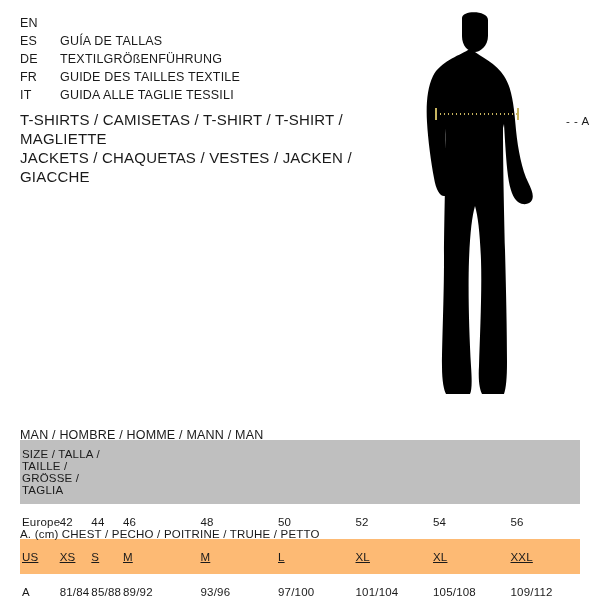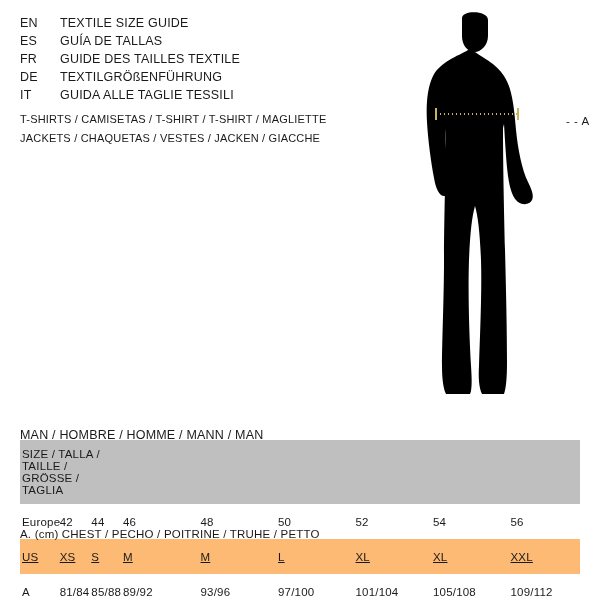--- a/index.html
+++ b/index.html
@@ -45,21 +45,21 @@
     color: #1a1a1a;
   }
 
   .category-block {
     position: absolute;
     left: 20px;
     top: 110px;
     width: 400px;
   }
   .category-line {
-    font-size: 11px;
+    font-size: 15px;
     line-height: 19px;
     letter-spacing: 0.2px;
     color: #1a1a1a;
   }
 
   
   .figure-wrap {
     position: absolute;
     left: 400px;
     top: 10px;
@@ -128,33 +128,32 @@
   }
 </style>
 </head>
 <body>
 
 <div class="page">
 
   <div class="lang-block">
     <div class="lang-row">
       <span class="lang-code">EN</span>
-      <span class="lang-text">TEXTILE SIZE GUIDE</span>
     </div>
     <div class="lang-row">
       <span class="lang-code">ES</span>
       <span class="lang-text">GUÍA DE TALLAS</span>
     </div>
     <div class="lang-row">
+      <span class="lang-code">DE</span>
+      <span class="lang-text">TEXTILGRÖßENFÜHRUNG</span>
+    </div>
+    <div class="lang-row">
       <span class="lang-code">FR</span>
       <span class="lang-text">GUIDE DES TAILLES TEXTILE</span>
-    </div>
-    <div class="lang-row">
-      <span class="lang-code">DE</span>
-      <span class="lang-text">TEXTILGRÖßENFÜHRUNG</span>
     </div>
     <div class="lang-row">
       <span class="lang-code">IT</span>
       <span class="lang-text">GUIDA ALLE TAGLIE TESSILI</span>
     </div>
   </div>
 
   <div class="category-block">
     <div class="category-line">T-SHIRTS / CAMISETAS / T-SHIRT / T-SHIRT / MAGLIETTE</div>
     <div class="category-line">JACKETS / CHAQUETAS / VESTES / JACKEN / GIACCHE</div>

